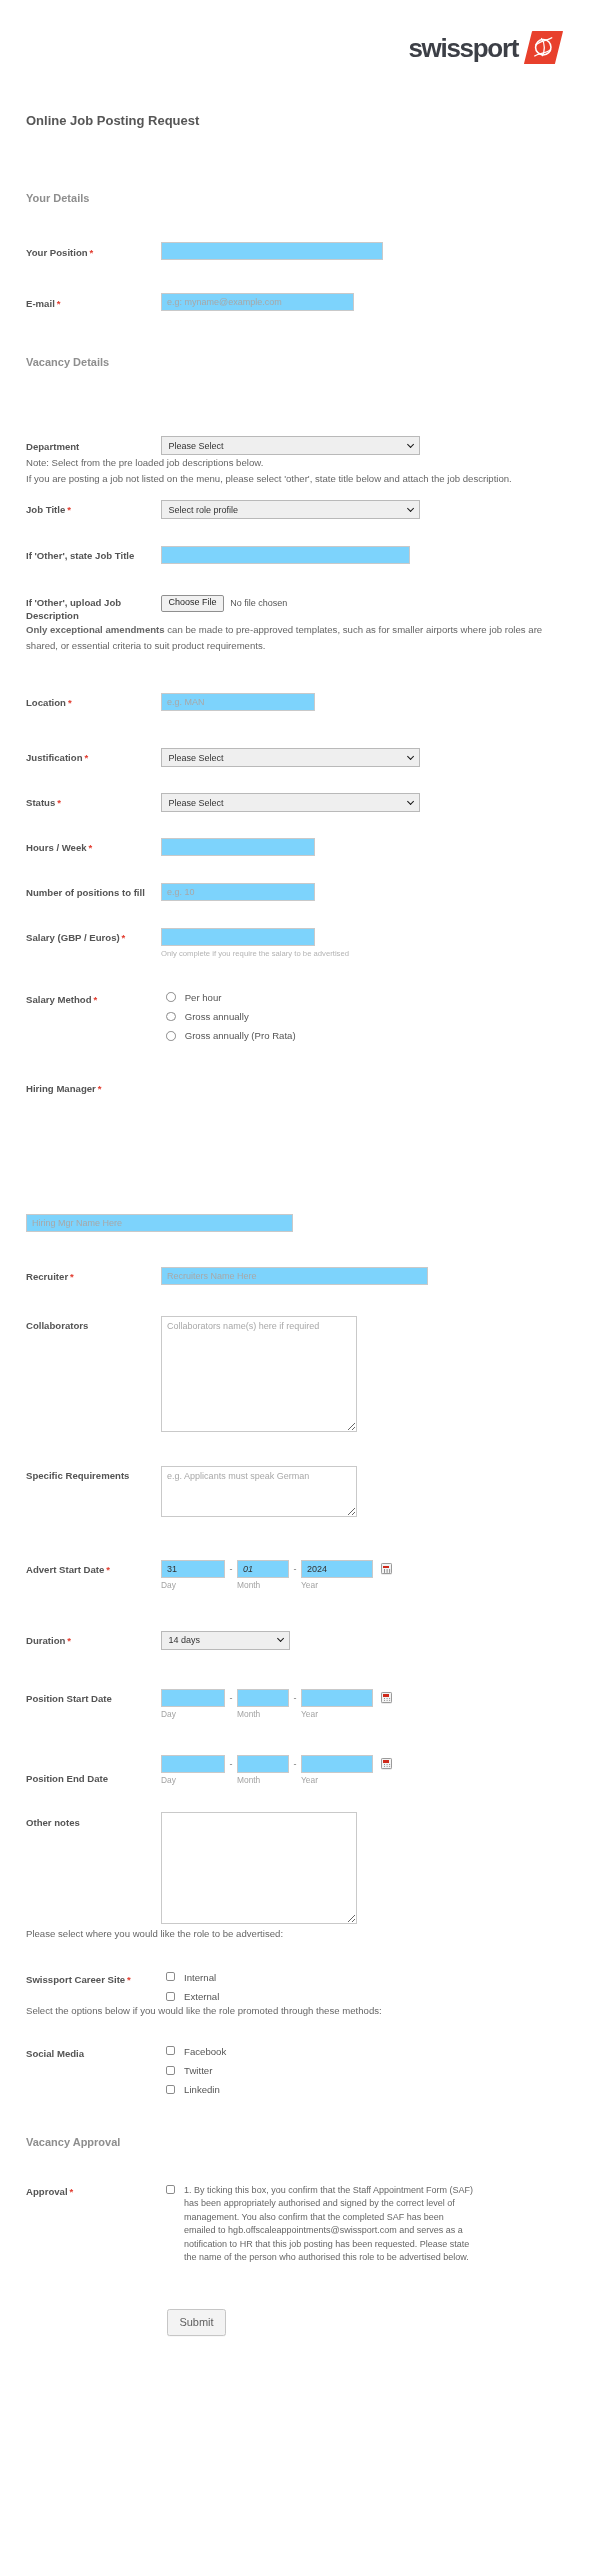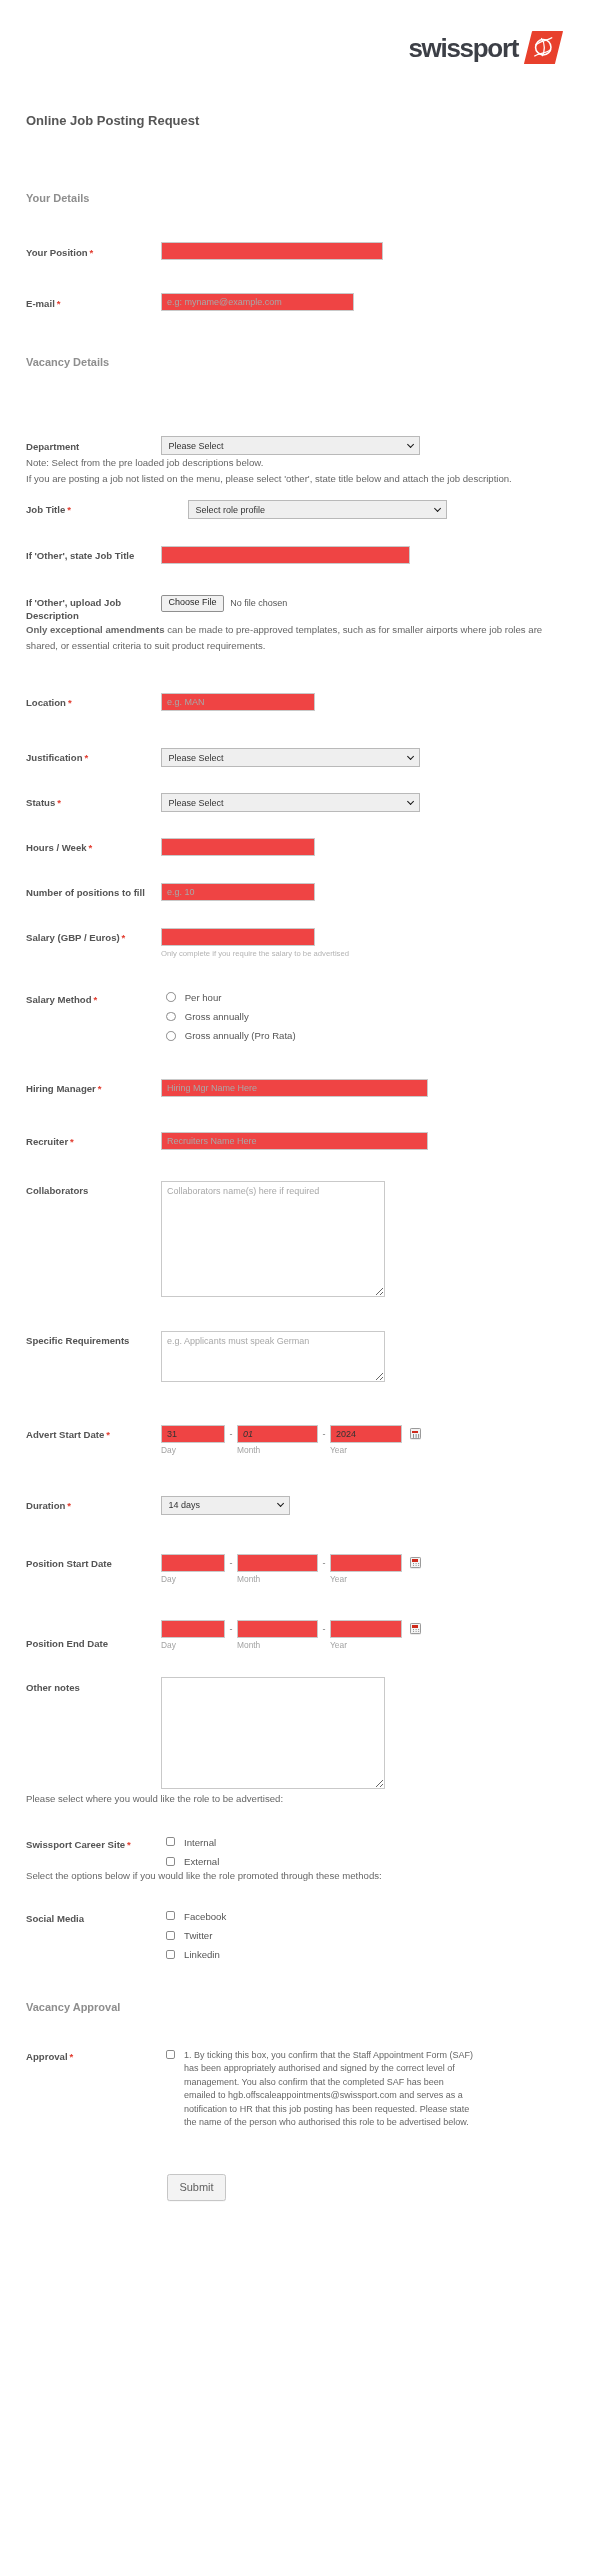--- a/index.html
+++ b/index.html
@@ -44,60 +44,60 @@
     flex:0 0 135px; font-size:9.6px; font-weight:bold; color:#545454;
     line-height:13px; padding-top:3.2px; padding-right:9px;
   }
   .req { color:#e23b2e; margin-left:1.9px; font-weight:bold; }
   .ctl { flex:1 1 auto; }
 
   .mt-name { margin-top:46px; }
   .mt-pos { margin-top:37px; }
   .mt-email { margin-top:33px; }
   .mt-dept { margin-top:67px; }
-  .mt-jobtitle { margin-top:14px;gap:27px; }
+  .mt-jobtitle { margin-top:14px; }
   .mt-othertitle { margin-top:27px; }
   .mt-upload { margin-top:29px; }
   .mt-location { margin-top:40px; }
   .mt-just { margin-top:37px; }
   .mt-status { margin-top:26px; }
   .mt-hours { margin-top:26px; }
   .mt-numpos { margin-top:27px; }
   .mt-salary { margin-top:27px; }
   .mt-salmethod { margin-top:31px; }
-  .mt-hiring { margin-top:37px; }
+  .mt-hiring { margin-top:37px;flex-direction:column; }
   .mt-recruiter { margin-top:35px; }
   .mt-collab { margin-top:31px; }
   .mt-specific { margin-top:32px; }
   .mt-advstart { margin-top:41px; }
   .mt-duration { margin-top:40px; }
   .mt-posstart { margin-top:39px; }
   .mt-posend { margin-top:35px;align-items:flex-end; }
   .mt-othernotes { margin-top:27px; }
   .mt-careersite { margin-top:28px; }
   .mt-social { margin-top:26px; }
   .mt-approvalrow { margin-top:33px; }
   .mt-approvedby { margin-top:32px; }
 
   
   input.text {
-    height:18px; border:0.6px solid #c9c9c9; background:#ef4444; padding:0 5.1px;
+    height:18px; border:0.6px solid #c9c9c9; background:#7dd3fc; padding:0 5.1px;
     font-family:"Liberation Sans", sans-serif; font-size:9px; color:#333;
     outline:none;
   }
   input.text::placeholder, textarea::placeholder { color:#a8a8a8; opacity:1; }
   textarea {
     border:0.6px solid #c9c9c9; background:#fff; padding:3.9px 5.1px;
     font-family:"Liberation Sans", sans-serif; font-size:9px; color:#333;
     resize:both; outline:none;
   }
-  .w106 { width:64px; } .w107 { width:81px;font-style:italic; } .w124 { width:72px; }
+  .w106 { width:64px; } .w107 { width:52px;font-style:italic; } .w124 { width:72px; }
   .w140 { width:90px; } .w180 { width:116px; } .w201 { width:129px; }
   .w220 { width:154px; } .w300 { width:193px; } .w345 { width:222px; }
-  .w364 { width:224px; } .w386 { width:248px; } .w388 { width:249px; }
+  .w364 { width:196px; } .w386 { width:248px; } .w388 { width:249px; }
   .w403 { width:259px; } .w415 { width:267px; }
   .h180 { height:116px; } .h80 { height:51px; } .h175 { height:112px; }
 
   .sub-lbl { font-size:8.4px; color:#a3a3a3; margin-top:3.2px; line-height:9.6px; }
   .helper { font-size:7.7px; color:#b3b3b3; margin-top:3.2px; line-height:9.6px; }
 
   .select {
     height:19px; background:#efefef; border:0.6px solid #b9b9b9;
     display:flex; align-items:center; justify-content:space-between;
     padding:0 6.4px; font-size:9px; color:#333; cursor:default;

